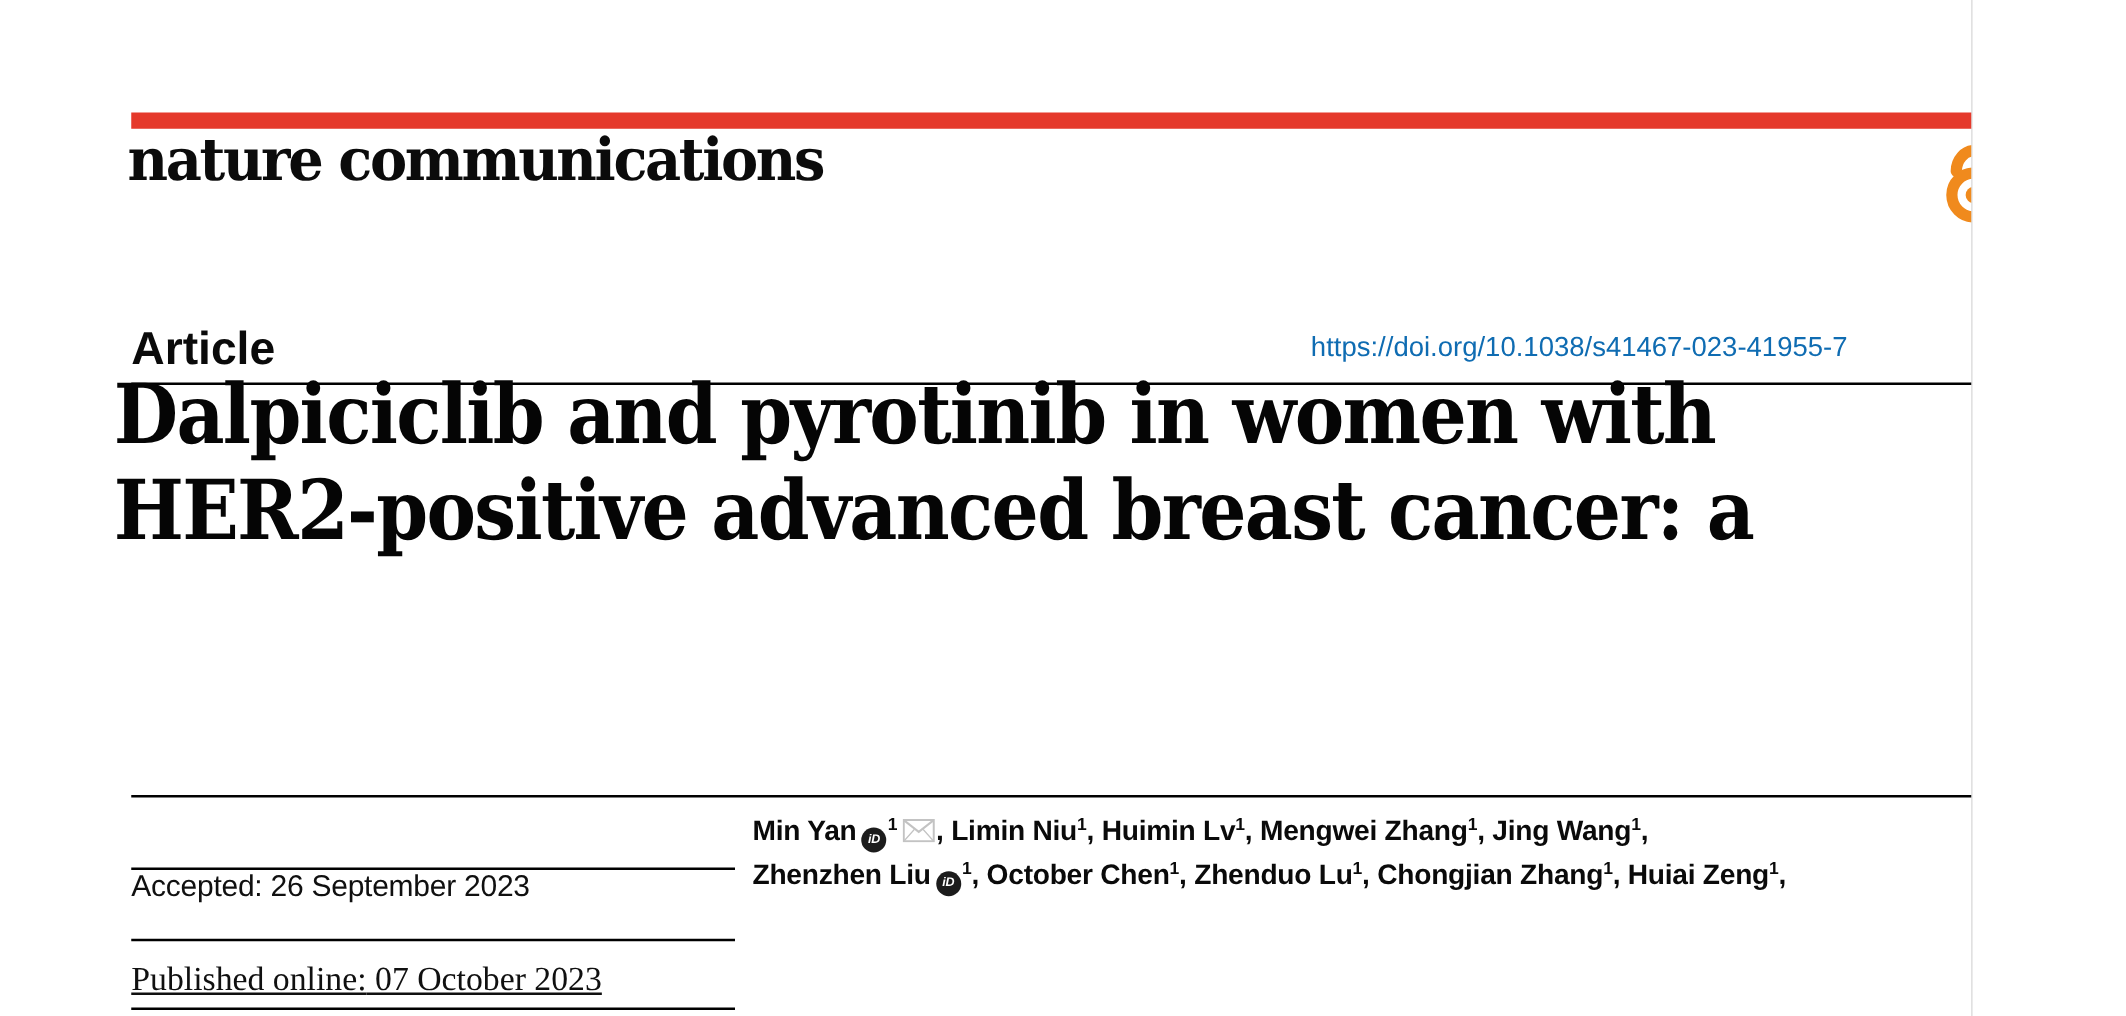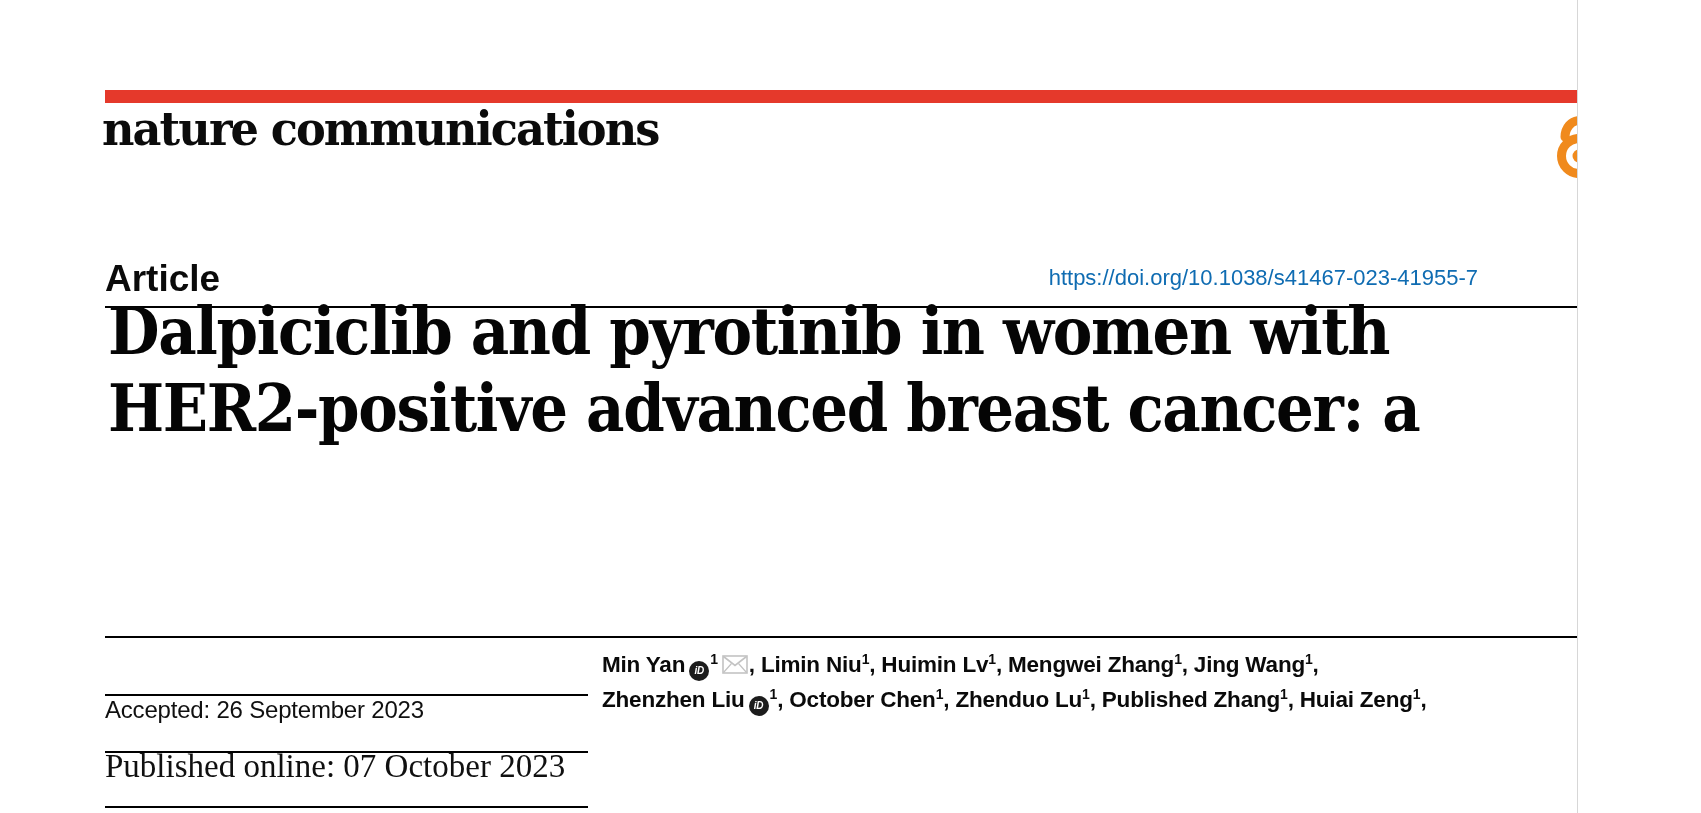--- a/index.html
+++ b/index.html
@@ -21,35 +21,35 @@
     font-family:"DejaVu Serif", serif;
     font-weight:700;font-size:47px;letter-spacing:-2px;color:#0b0b0b;
     transform:scaleX(0.95);transform-origin:left top;white-space:nowrap;
   }
   #oa-icon{left:1556px;top:111px;}
   
   #article-label{left:105px;top:258px;font-size:37px;font-weight:700;color:#0a0a0a;}
   #doi-link{right:99px;top:265px;font-size:22px;text-decoration:none;white-space:nowrap;text-align:center;}
   #header-rule{left:105px;top:306px;width:1497px;height:2px;background:#000;}
   
-  #article-title{left:108px;top:293px;width:1500px;}
+  #article-title{left:91px;top:293px;width:1500px;}
   .title-line{
     height:77px;line-height:77px;white-space:nowrap;
     font-family:"DejaVu Serif", serif;font-weight:700;
     font-size:66px;letter-spacing:-1.5px;color:#050505;
   }
   .title-line > span{display:inline-block;transform:scaleX(0.90);transform-origin:left center;}
   
   .full-rule{left:105px;top:636px;width:1497px;height:2px;background:#000;}
   .col-rule{left:105px;width:483px;height:2px;background:#000;}
   #rule-2{top:694px;} #rule-3{top:751px;} #rule-4{top:806px;}
   .date-row{left:105px;font-size:24px;color:#101010;white-space:nowrap;letter-spacing:-0.2px;}
   #date-row-0{top:651px;}
   #date-row-1{top:696px;}
-  #date-row-2{top:748px;font-family:"Liberation Serif", serif;font-size:33px;letter-spacing:0;}
+  #date-row-2{top:768px;font-family:"Liberation Serif", serif;font-size:27px;letter-spacing:0;text-decoration:underline;}
   
   #author-list{left:602px;top:648px;width:900px;font-weight:700;font-size:22.5px;letter-spacing:-0.2px;color:#0a0a0a;}
   .author-line{height:34.5px;line-height:34.5px;white-space:nowrap;}
   .author-line sup{font-size:14px;line-height:0;vertical-align:8px;}
   .orcid-badge{
     display:inline-block;width:20px;height:20px;border-radius:50%;
     background:#1c1c1c;color:#fff;font-size:10px;font-weight:700;
     text-align:center;line-height:20px;vertical-align:-2px;margin:0 1px 0 4px;
     font-family:"Liberation Sans", sans-serif;
     font-style:italic;
@@ -99,16 +99,16 @@
     <span>07 October 2023</span>
   </div>
   <div id="rule-4" class="abs col-rule"></div>
 
   <div id="author-list" class="abs">
       <div class="author-line"><span>Min Yan</span><span class="orcid-badge">iD</span><sup>1</sup><span class="mail-badge"><svg width="26" height="19" viewBox="0 0 26 19">
             <rect x="1" y="1" width="24" height="17" fill="none" stroke="#c3c3c3" stroke-width="1.6"></rect>
             <path d="M1.5 1.5 L13 10.5 L24.5 1.5" fill="none" stroke="#c3c3c3" stroke-width="1.6"></path>
             <path d="M1.5 17.5 L9.5 8.5 M24.5 17.5 L16.5 8.5" fill="none" stroke="#c3c3c3" stroke-width="1.2"></path>
           </svg></span>, <span>Limin Niu</span><sup>1</sup>, <span>Huimin Lv</span><sup>1</sup>, <span>Mengwei Zhang</span><sup>1</sup>, <span>Jing Wang</span><sup>1</sup>,</div>
-      <div class="author-line"><span>Zhenzhen Liu</span><span class="orcid-badge">iD</span><sup>1</sup>, <span>October Chen</span><sup>1</sup>, <span>Zhenduo Lu</span><sup>1</sup>, <span>Published Zhang</span><sup>1</sup>, <span>Huiai Zeng</span><sup>1</sup>,</div>
+      <div class="author-line"><span>Zhenzhen Liu</span><span class="orcid-badge">iD</span><sup>1</sup>, <span>October Chen</span><sup>1</sup>, <span>Zhenduo Lu</span><sup>1</sup>, <span>Chongjian Zhang</span><sup>1</sup>, <span>Huiai Zeng</span><sup>1</sup>,</div>
     </div>
 
 </div>
 
 </body></html>

